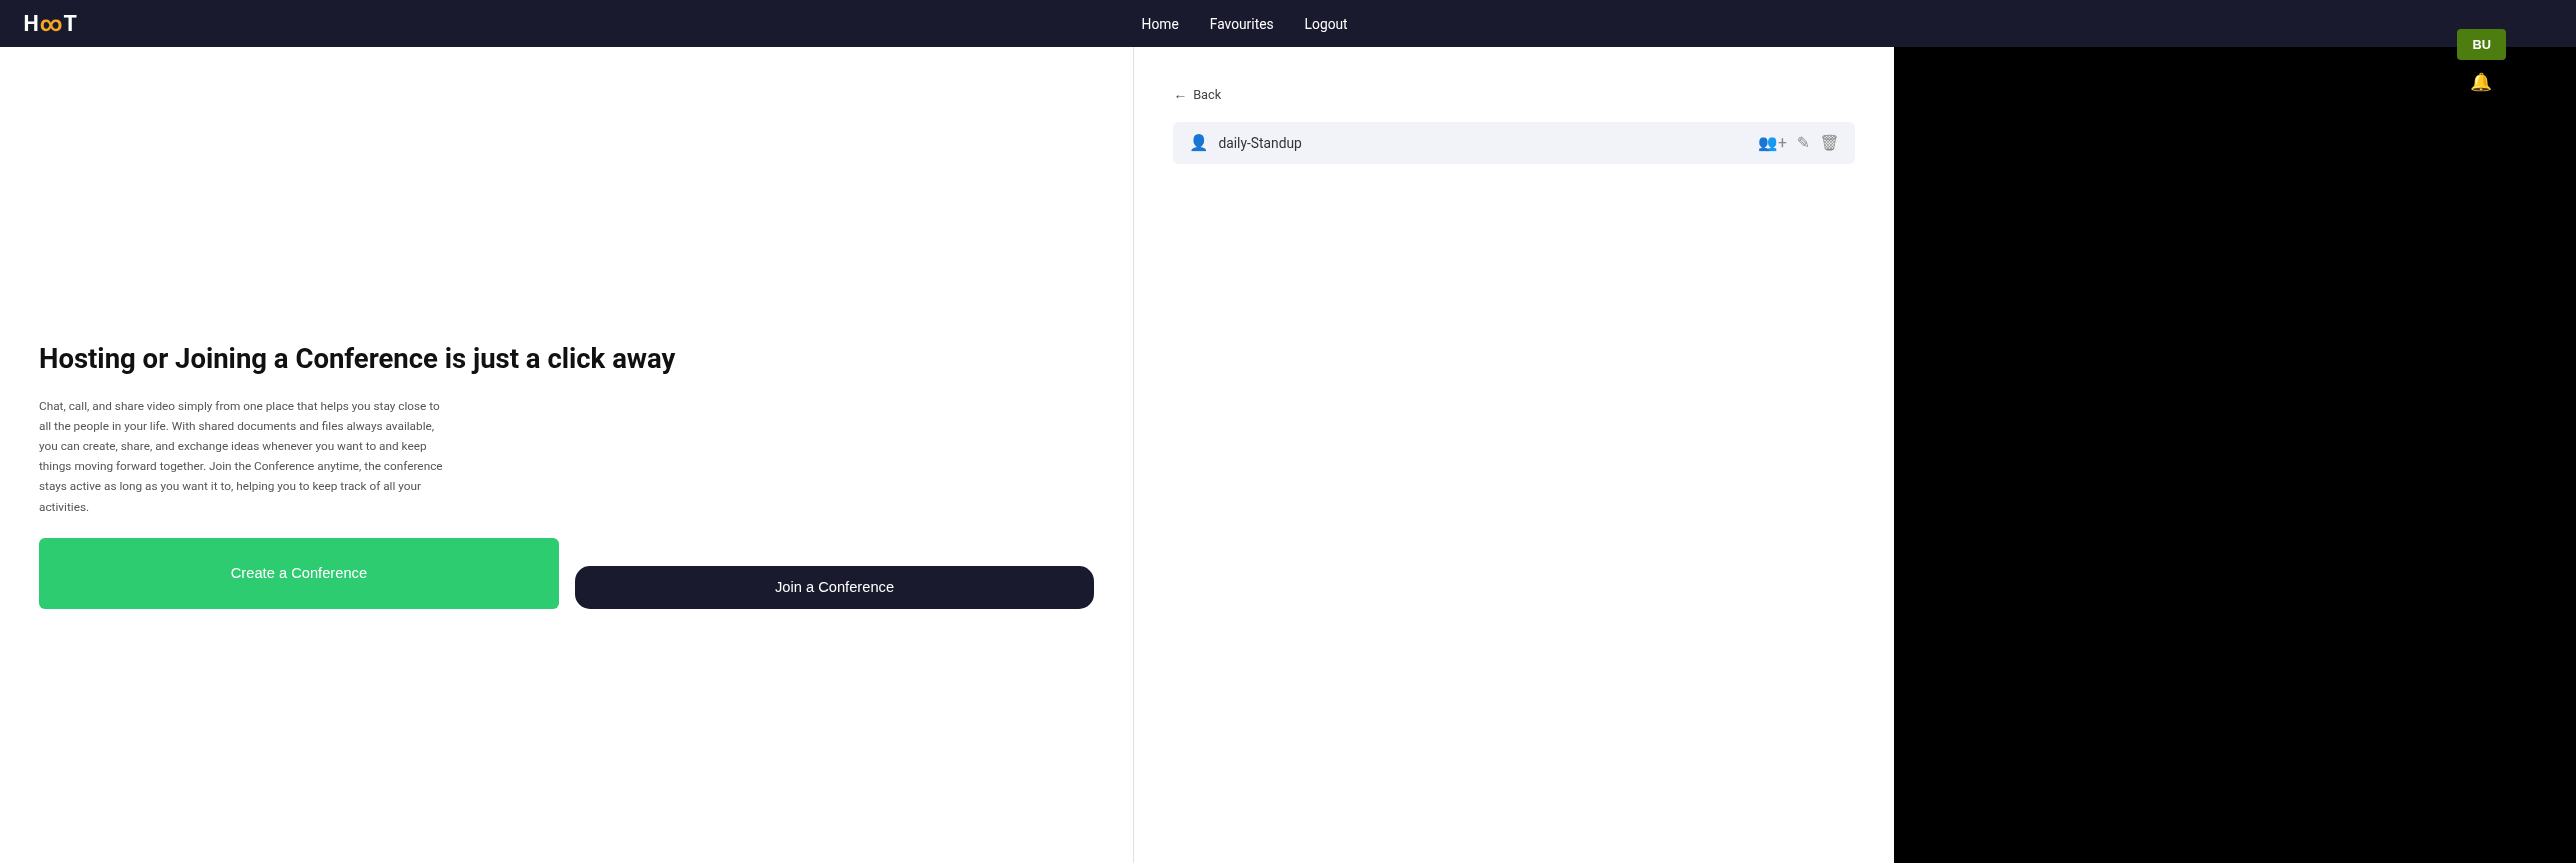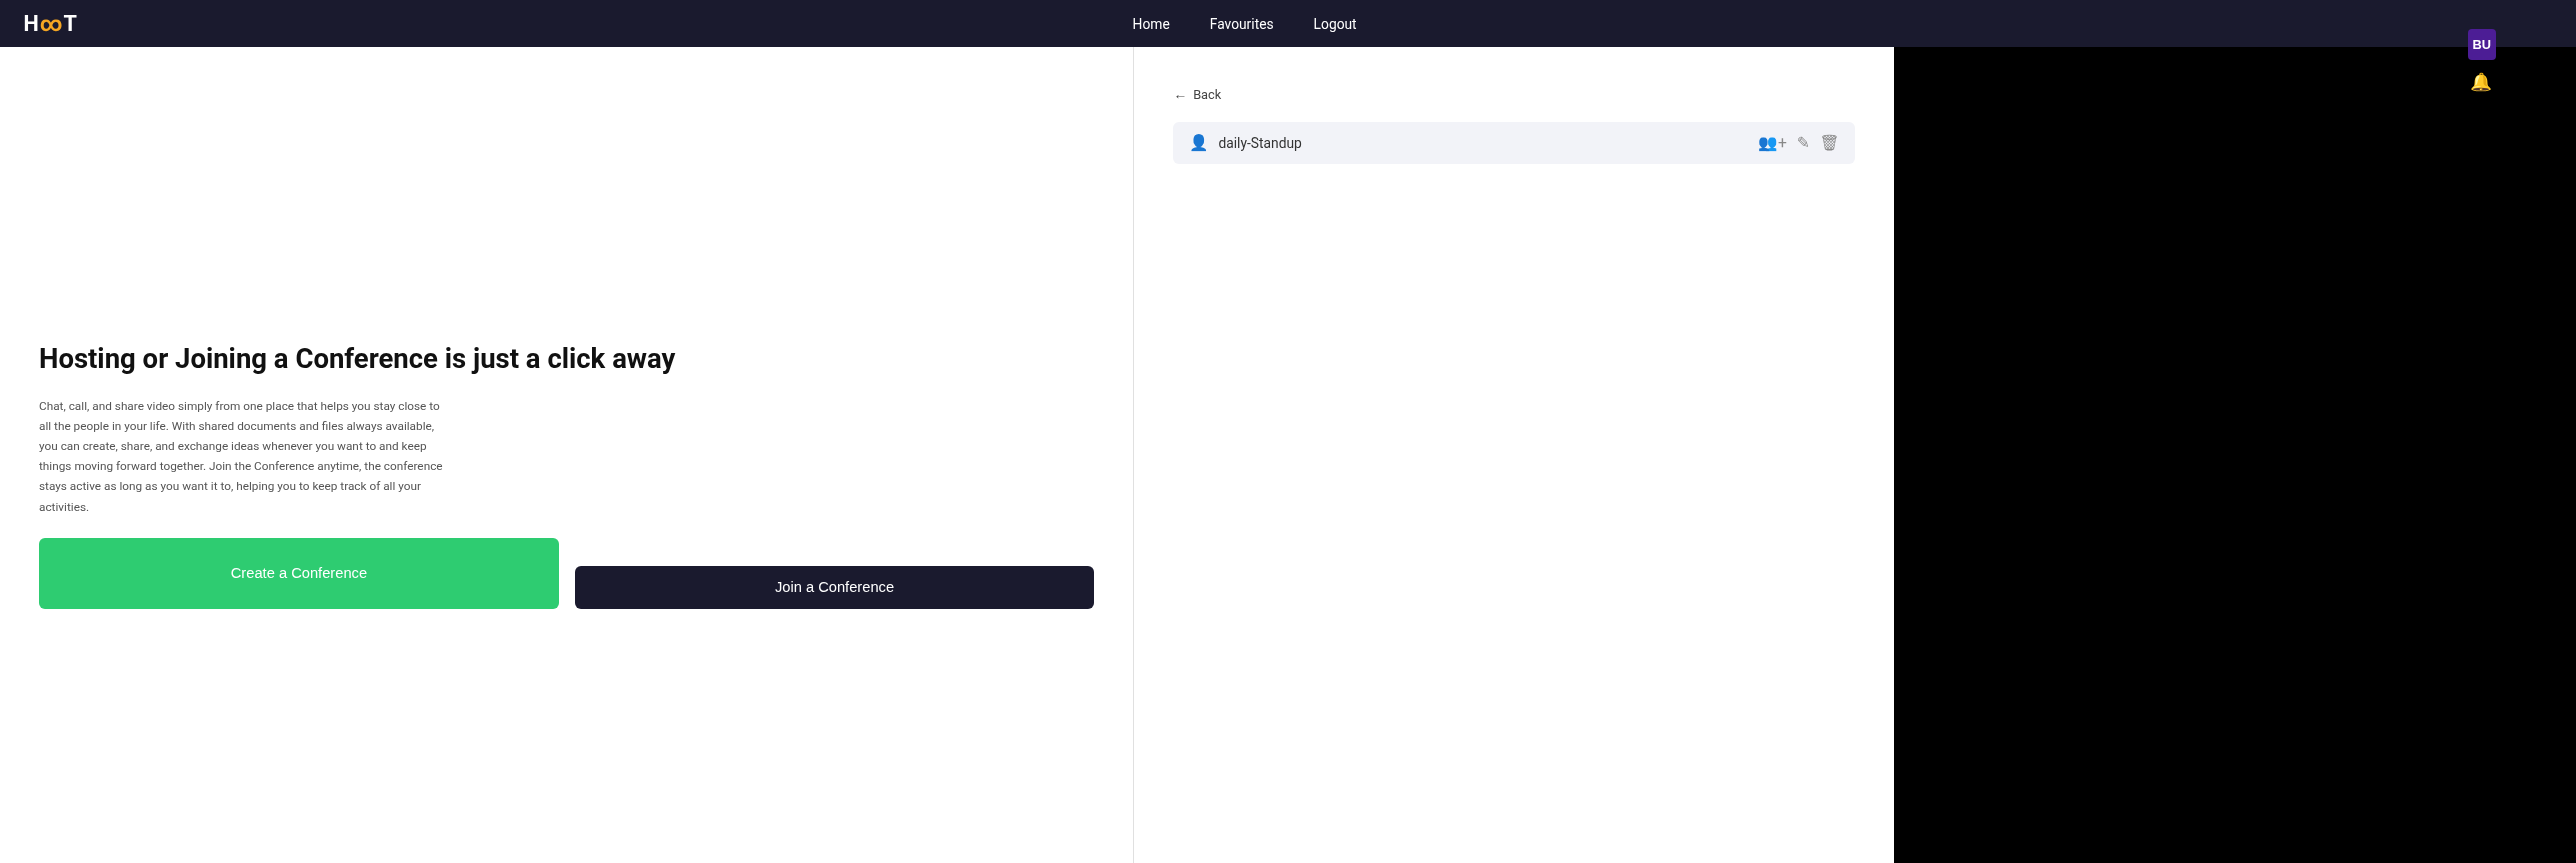--- a/index.html
+++ b/index.html
@@ -37,21 +37,21 @@
       letter-spacing: 1px;
     }
     .logo-o {
       color: #f5a623;
       font-size: 21.6px;
       font-weight: 700;
     }
     .navbar-nav {
       display: flex;
       align-items: center;
-      gap: 40px;
+      gap: 31px;
     }
     .nav-link {
       color: #fff;
       font-size: 13.8px;
       text-decoration: none;
       cursor: pointer;
     }
     .navbar-right {
       display: flex;
       align-items: center;
@@ -62,25 +62,25 @@
       border: 1.5px solid #fff;
       background: transparent;
       color: #fff;
       font-size: 12.8px;
       padding: 3.9px 13.8px;
       border-radius: 3.9px;
       cursor: pointer;
       white-space: nowrap;
     }
     .avatar-btn {
-      background: #4c1d95;
+      background: #4d7c0f;
       color: #fff;
       font-size: 12.8px;
       font-weight: 700;
-      width: 28px;
+      width: 49px;
       height: 31px;
       border-radius: 3.9px;
       border: none;
       cursor: pointer;
       display: flex;
       align-items: center;
       justify-content: center;
       margin-top: 37px;
     }
     .bell-icon {
@@ -133,21 +133,21 @@
       padding: 13.8px 31px;
       font-size: 14.7px;
       font-weight: 500;
       cursor: pointer;
       flex: 1;
     }
     .btn-join {
       background: #1a1a2e;
       color: #fff;
       border: none;
-      border-radius: 6px;
+      border-radius: 15px;
       padding: 13.8px 31px;
       font-size: 14.7px;
       font-weight: 500;
       cursor: pointer;
       flex: 1;
       margin-top: 28px;
     }
 
     
     .divider {

